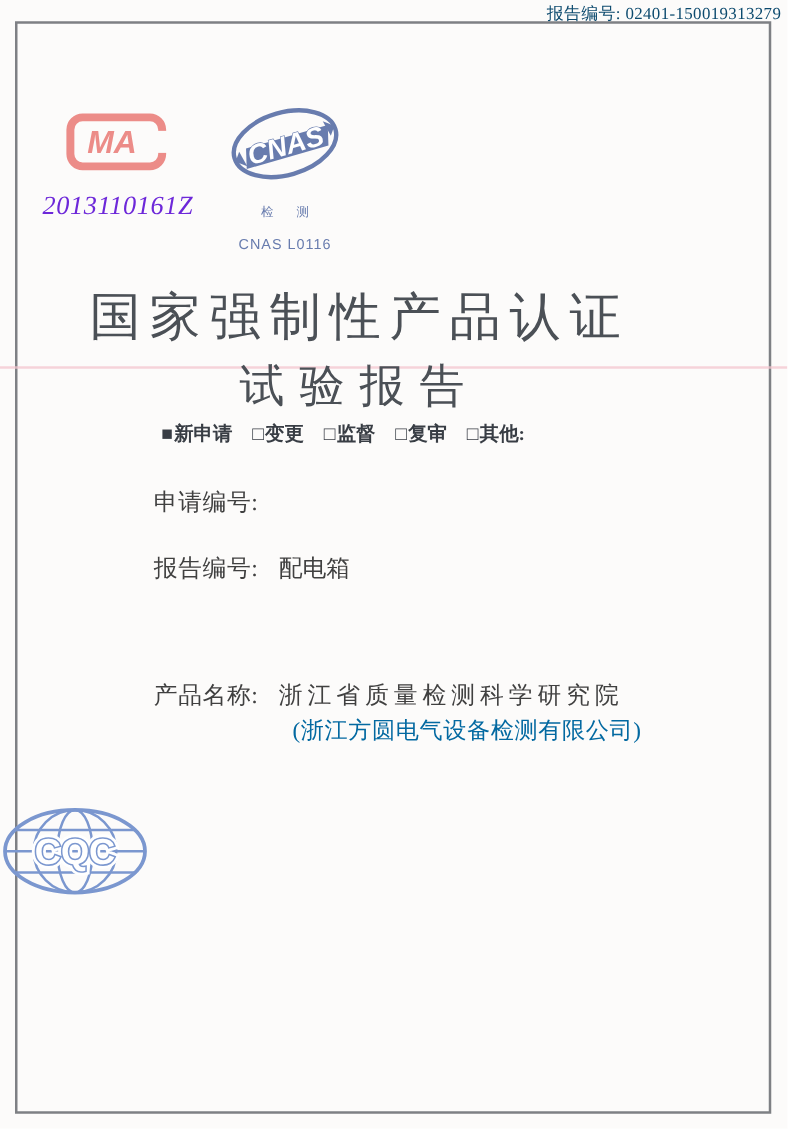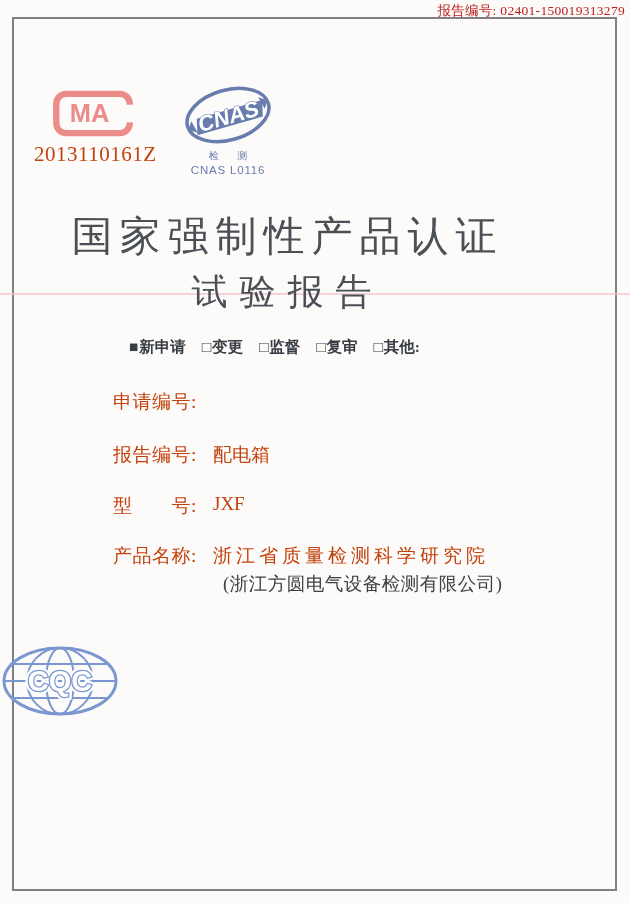--- a/index.html
+++ b/index.html
@@ -7,69 +7,69 @@
     position:relative;
     width:630px;height:903px;
     background:#fcfbfa;
     overflow:hidden;
     font-family:"Liberation Serif","DejaVu Serif",serif;
     color:#3d4248;
   }
   
   .report-line{
     position:absolute;top:2px;right:5px;
-    font-size:13.5px;color:#b91c1c;letter-spacing:0.3px;
+    font-size:13.5px;color:#0c4a6e;letter-spacing:0.3px;
     font-family:"Liberation Serif","DejaVu Serif",serif;
   }
   
   .frame{
     position:absolute;left:12px;top:17px;
     width:601px;height:870px;
     border:2px solid #7e8084;
   }
   
-  .cma-block{position:absolute;left:34px;top:90px;width:120px;}
+  .cma-block{position:absolute;left:34px;top:90px;width:120px;font-style:italic;}
   .cma-block svg{display:block;margin:0 auto;}
   .cma-reg{
-    margin-top:5px;font-size:21px;color:#c2410c;
+    margin-top:15px;font-size:21px;color:#6d28d9;
     letter-spacing:0.5px;font-family:"Liberation Serif","DejaVu Serif",serif;
   }
   
   .cnas-block{position:absolute;left:179px;top:84px;width:98px;text-align:center;color:#687cae;}
   .cnas-block svg{display:block;margin:0 auto;}
-  .cnas-cat{font-size:10px;letter-spacing:8px;margin-top:3px;padding-left:8px;}
-  .cnas-lab{font-size:11.5px;letter-spacing:0.8px;margin-top:1px;font-family:"Liberation Sans","DejaVu Sans",sans-serif;}
+  .cnas-cat{font-size:10px;letter-spacing:8px;margin-top:17px;padding-left:8px;}
+  .cnas-lab{font-size:11.5px;letter-spacing:0.8px;margin-top:13px;font-family:"Liberation Sans","DejaVu Sans",sans-serif;}
   
   .title-block{
-    position:absolute;top:208px;left:0;width:575px;
+    position:absolute;top:225px;left:0;width:575px;
     text-align:center;color:#4b5056;z-index:2;
   }
   .title-line1{font-size:41px;letter-spacing:7px;line-height:56px;}
   .title-line2{font-size:36px;letter-spacing:12px;line-height:56px;}
   
   .pink-line{
     position:absolute;top:293px;left:0;width:630px;height:2px;
     background:#f3c6cd;opacity:0.75;z-index:1;
   }
   
   .apptype-row{
     position:absolute;top:337px;left:0;width:549px;
     text-align:center;font-size:15.5px;font-weight:bold;color:#383d44;z-index:2;
   }
   .apptype-item{margin:0 6px;white-space:nowrap;}
   .apptype-glyph{margin-right:1px;}
   
-  .field-row{position:absolute;left:113px;display:flex;font-size:19px;color:#c2410c;}
+  .field-row{position:absolute;left:123px;display:flex;font-size:19px;color:#404040;}
   .field-label{width:100px;flex:none;letter-spacing:0.5px;}
   .row-appno{top:389px;}
   .row-product{top:442px;}
   .row-model{top:493px;}
   .row-agency{top:543px;}
   .row-agency .field-value{letter-spacing:4px;}
-  .row-agency2{position:absolute;left:223px;top:571px;font-size:18.5px;color:#404040;letter-spacing:0.5px;}
+  .row-agency2{position:absolute;left:234px;top:571px;font-size:18.5px;color:#0369a1;letter-spacing:0.5px;}
   
   .cqc-block{position:absolute;top:645px;left:0;width:612px;text-align:left;}
   .cqc-block svg{display:inline-block;}
 </style>
 </head>
 <body>
 
 <div class="page">
 
   <div class="report-line">报告编号: 02401-150019313279</div>
@@ -116,24 +116,20 @@
 
   <div class="field-row row-appno">
     <span class="field-label">申请编号:</span>
   </div>
 
   <div class="field-row row-product">
     <span class="field-label">报告编号:</span>
     <span class="field-value">配电箱</span>
   </div>
 
-  <div class="field-row row-model">
-    <span class="field-label">型　　号:</span>
-    <span class="field-value">JXF</span>
-  </div>
 
   <div class="field-row row-agency">
     <span class="field-label">产品名称:</span>
     <span class="field-value">浙江省质量检测科学研究院</span>
   </div>
 
   <div class="row-agency2">(浙江方圆电气设备检测有限公司)</div>
 
   <div class="cqc-block">
     <svg width="120" height="72" viewBox="0 0 240 144">

